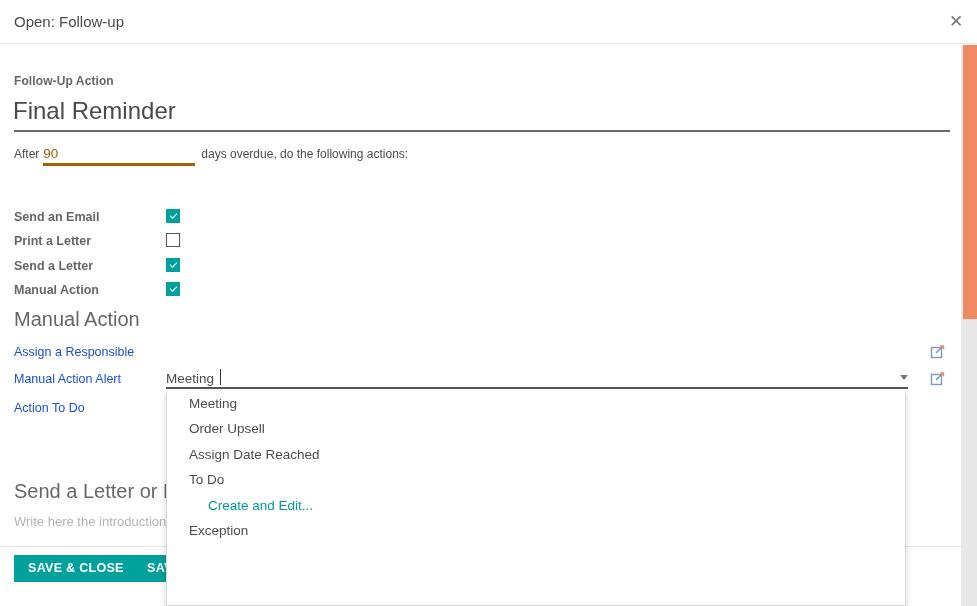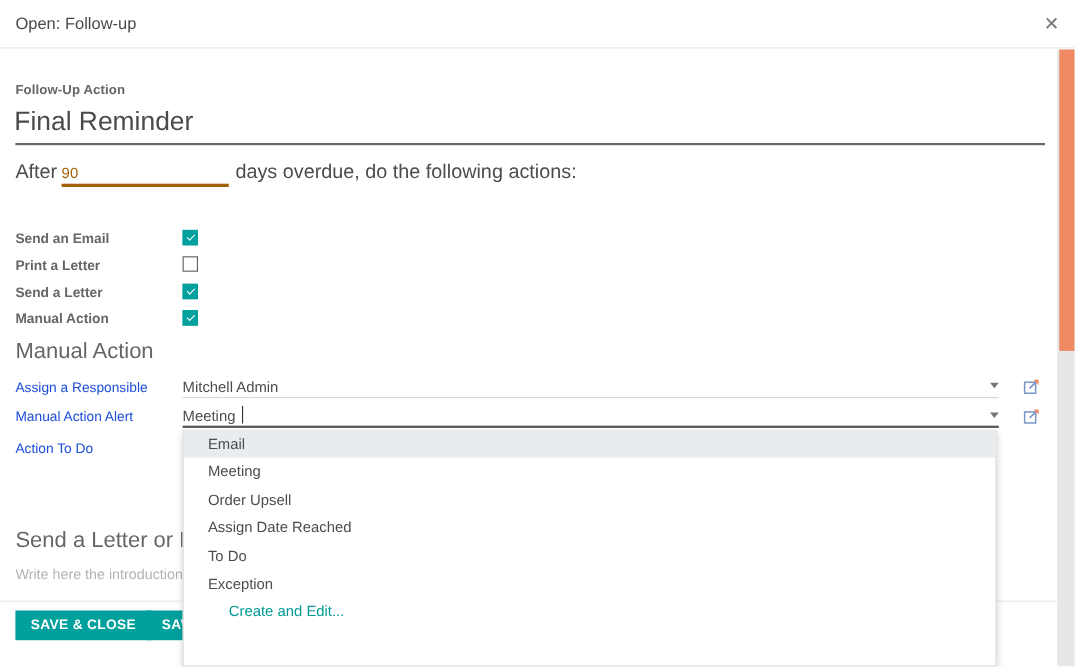--- a/index.html
+++ b/index.html
@@ -114,21 +114,21 @@
   
   .after-row {
     position: absolute;
     left: 14px;
     top: 146px;
     height: 20px;
     white-space: nowrap;
   }
   .after-row span,
   .after-row .num {
-    font-size: 18px;
+    font-size: 12px;
     color: #4c4c4c;
     margin-top: 7px;
   }
   .after-text-pre { margin-right: 4px; }
   .days-input {
     display: inline-block;
     width: 152px;
     border: none;
     border-bottom: 3px solid #a16207;
     font-family: "Liberation Sans", sans-serif;
@@ -376,25 +376,20 @@
 </div>
 <div class="check-row" style="top:259px">
   <div class="ck-label">Manual Action</div>
   <div class="cbox checked"></div>
 </div>
 
 <div class="section-title ma-title">Manual Action</div>
 
 <div class="field-row" style="top:341px">
   <div class="f-label">Assign a Responsible</div>
-  <div class="field-box">
-    <input class="field-input" type="text" value="Mitchell Admin" style="">
-    <div class="dd-caret"></div>
-    <div class="field-underline"></div>
-  </div>
   <span class="ext-link">
     <svg width="16" height="16" viewBox="0 0 16 16">
       <rect x="1.5" y="4.5" width="10" height="10" fill="none" stroke="#7a98c8" stroke-width="1.4"></rect>
       <path d="M6 10 L13 3" stroke="#7a98c8" stroke-width="1.6" fill="none"></path>
       <path d="M9.5 2.2 L14.2 2.2 L14.2 6.9 Z" fill="#ef8a62"></path>
     </svg>
   </span>
 </div>
 
 <div class="field-row" style="top:368px">
@@ -419,24 +414,23 @@
 </div>
 
 <div class="section-title letter-title">Send a Letter or Email</div>
 <div class="letter-sub">Write here the introduction of your letter or email</div>
 <div class="footer-rule"></div>
 
 <button class="btn btn-save-close">Save &amp; Close</button>
 <button class="btn btn-save-new">Save &amp; New</button>
 
 <div class="autocomplete">
-  <div class="ac-item active">Email</div>
   <div class="ac-item">Meeting</div>
   <div class="ac-item">Order Upsell</div>
   <div class="ac-item">Assign Date Reached</div>
   <div class="ac-item">To Do</div>
+  <div class="ac-item create">Create and Edit...</div>
   <div class="ac-item">Exception</div>
-  <div class="ac-item create">Create and Edit...</div>
 </div>
 
 <div class="scrollbar-track">
   <div class="scrollbar-thumb"></div>
 </div>
 
 </body></html>

